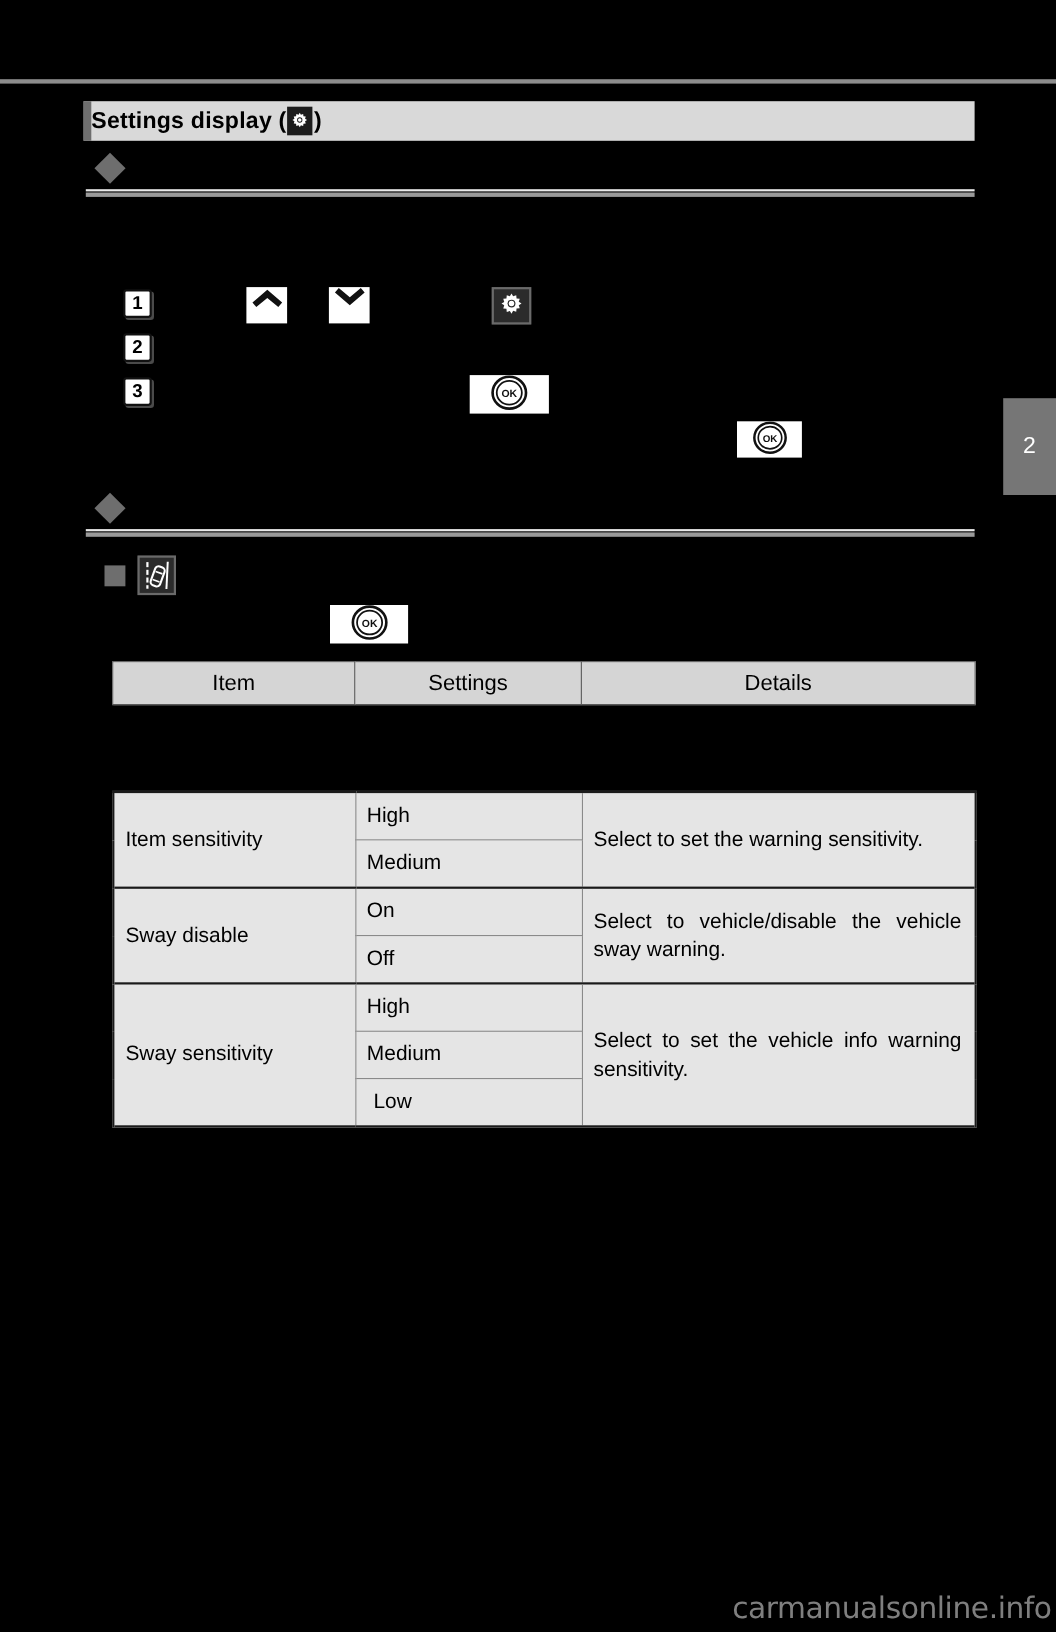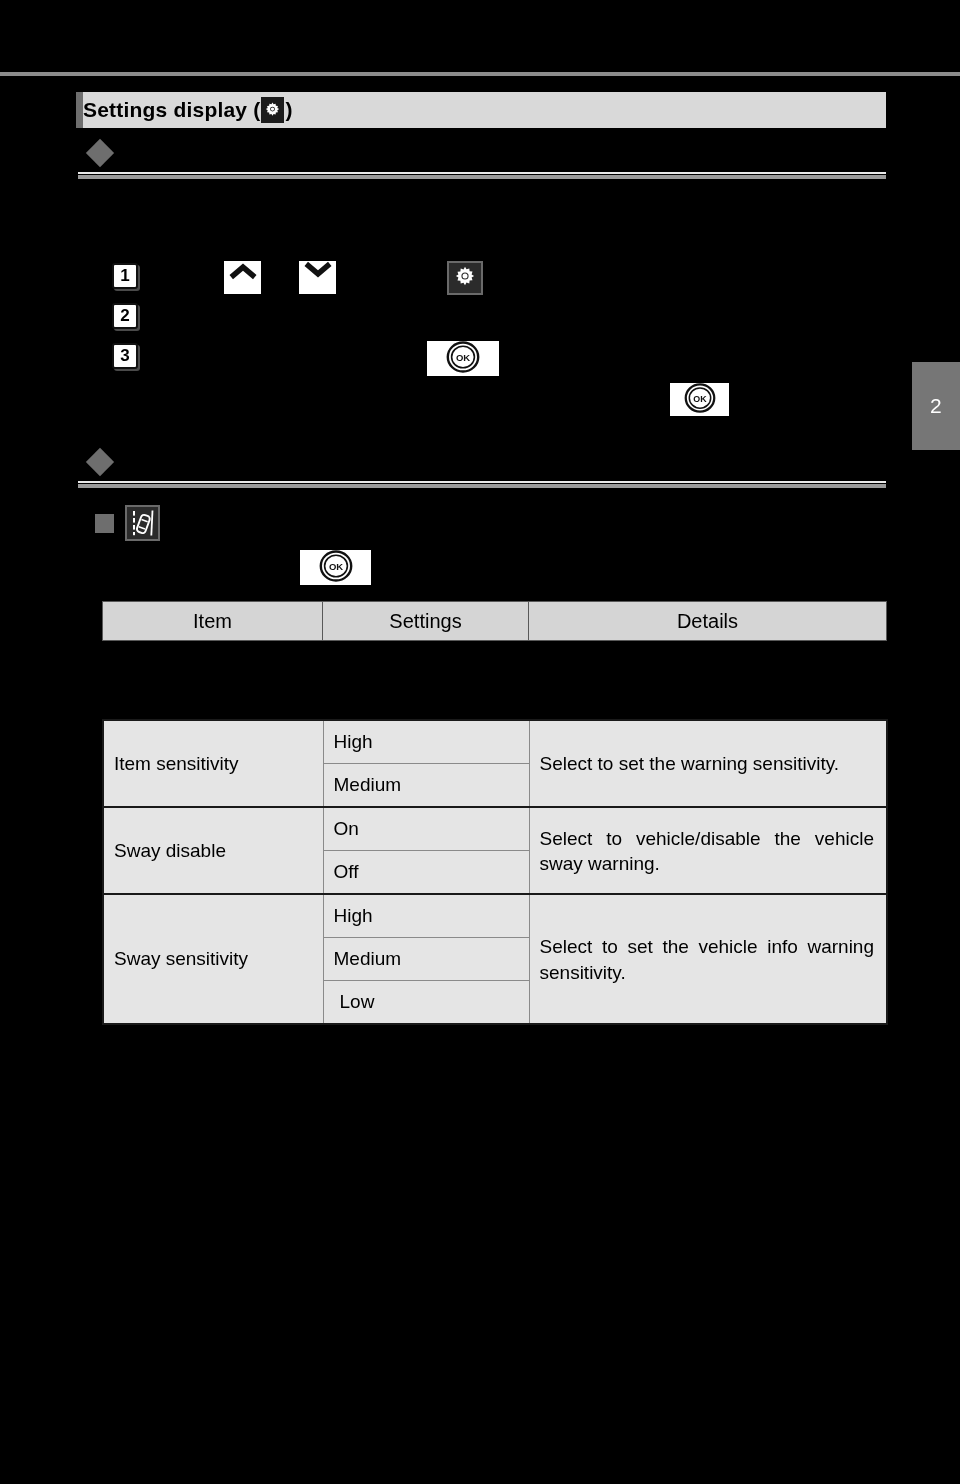--- a/index.html
+++ b/index.html
@@ -415,14 +415,15 @@
         <td class="setting-cell">Medium</td>
       </tr>
       <tr class="group-end">
         <td class="setting-cell">Low</td>
       </tr>
     </tbody>
   </table>
 
   <div class="chapter-tab">2</div>
 
+  <div class="watermark">carmanualsonline.info</div>
 
 </div>
 
 </body></html>

